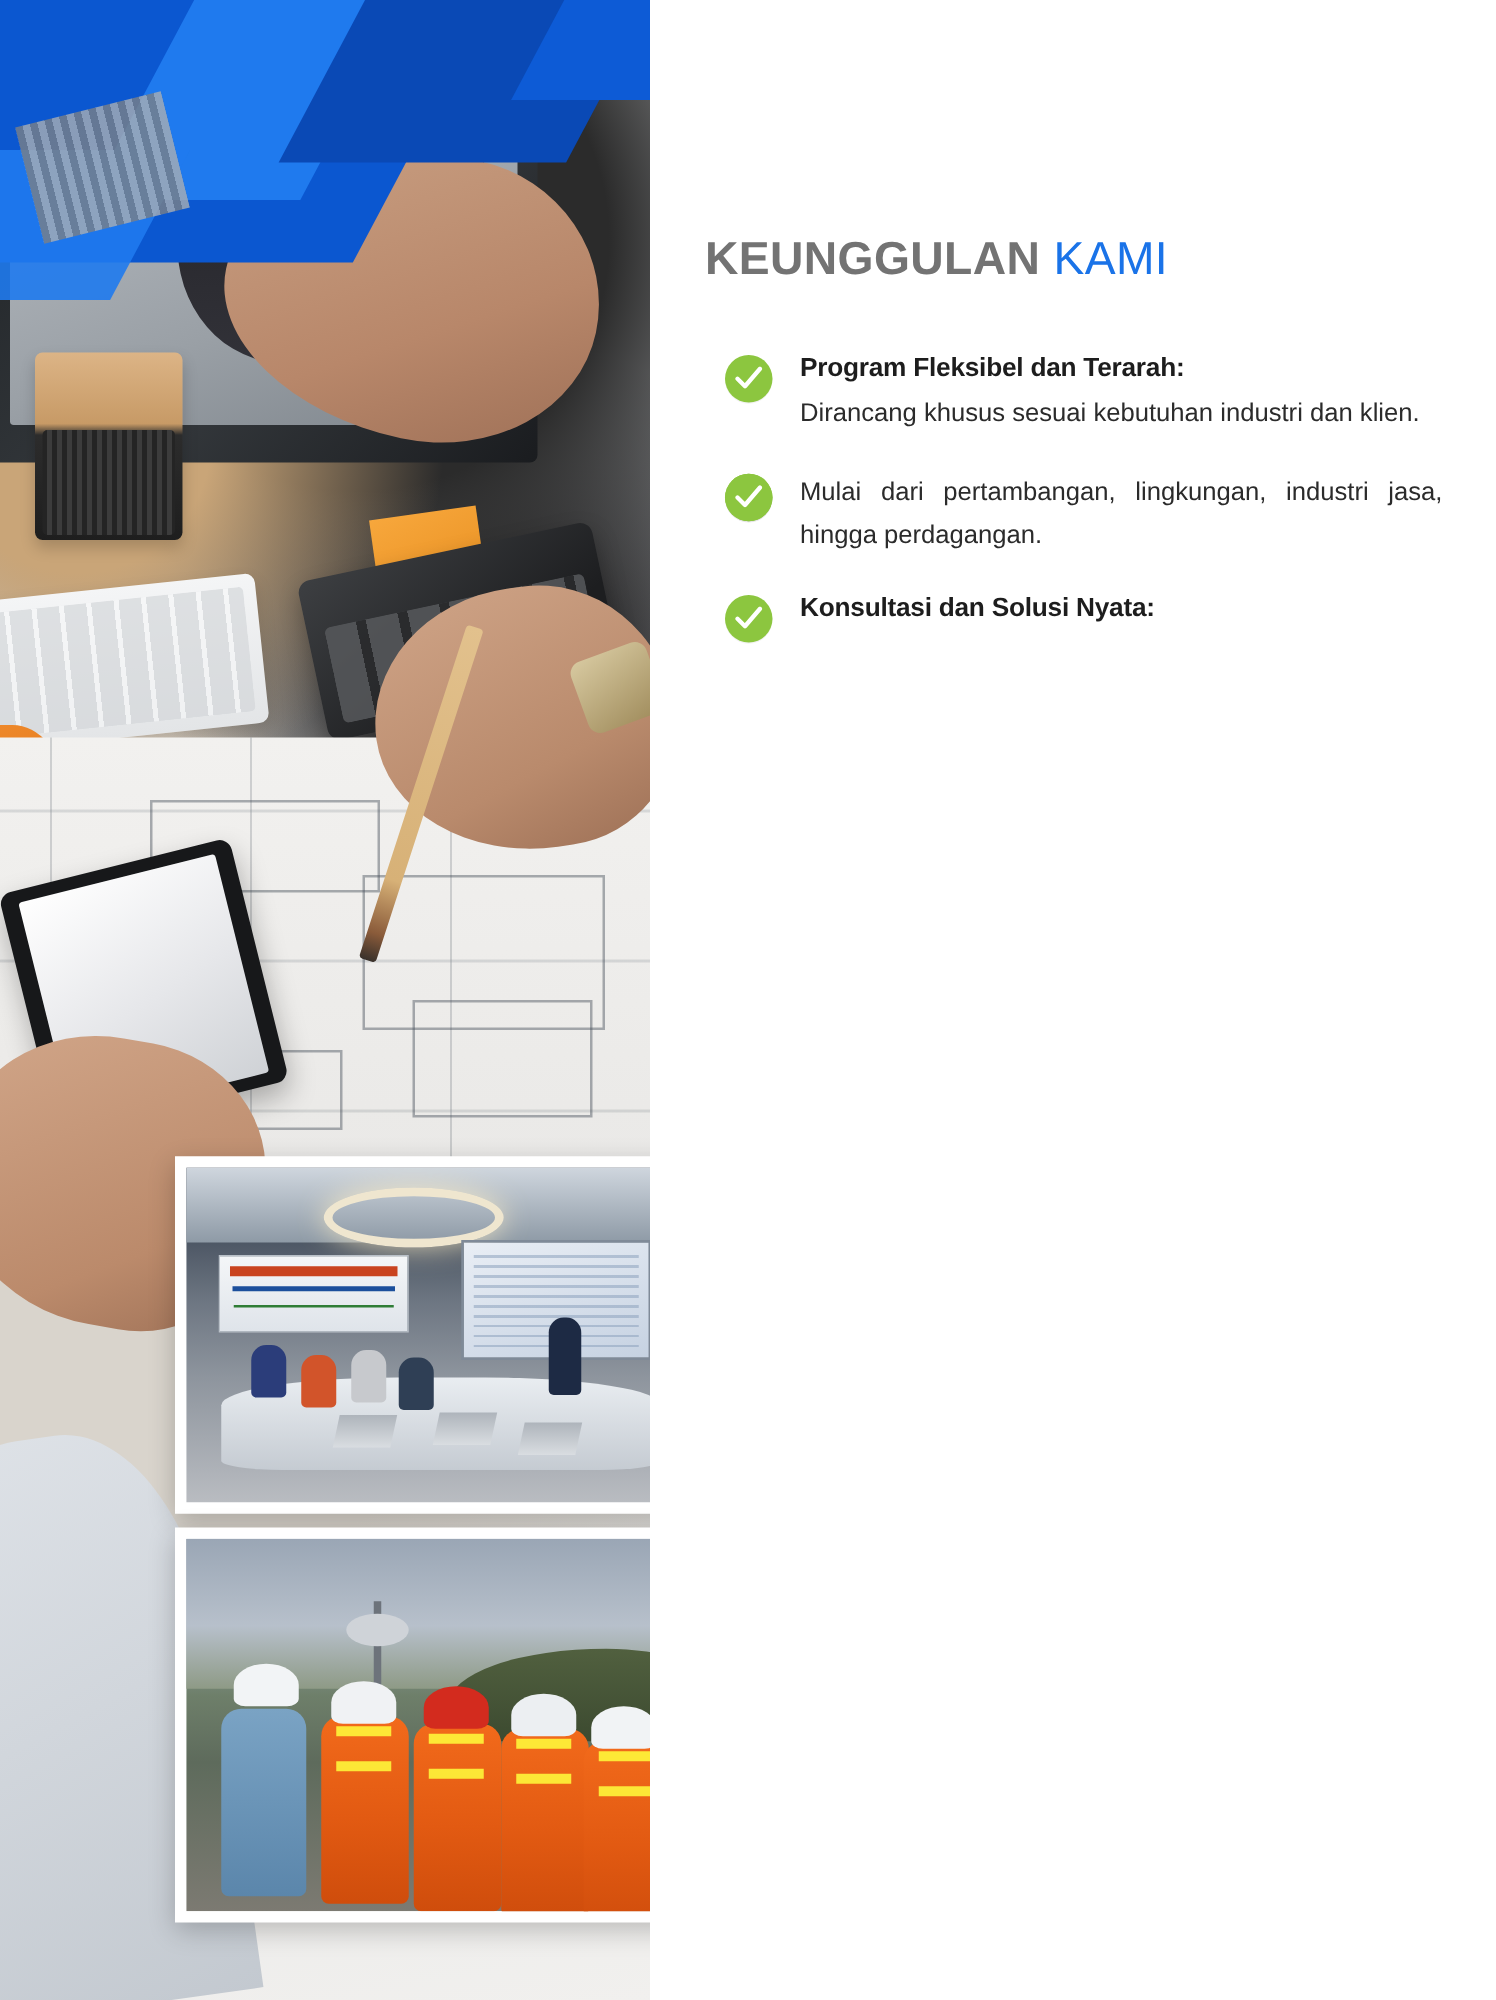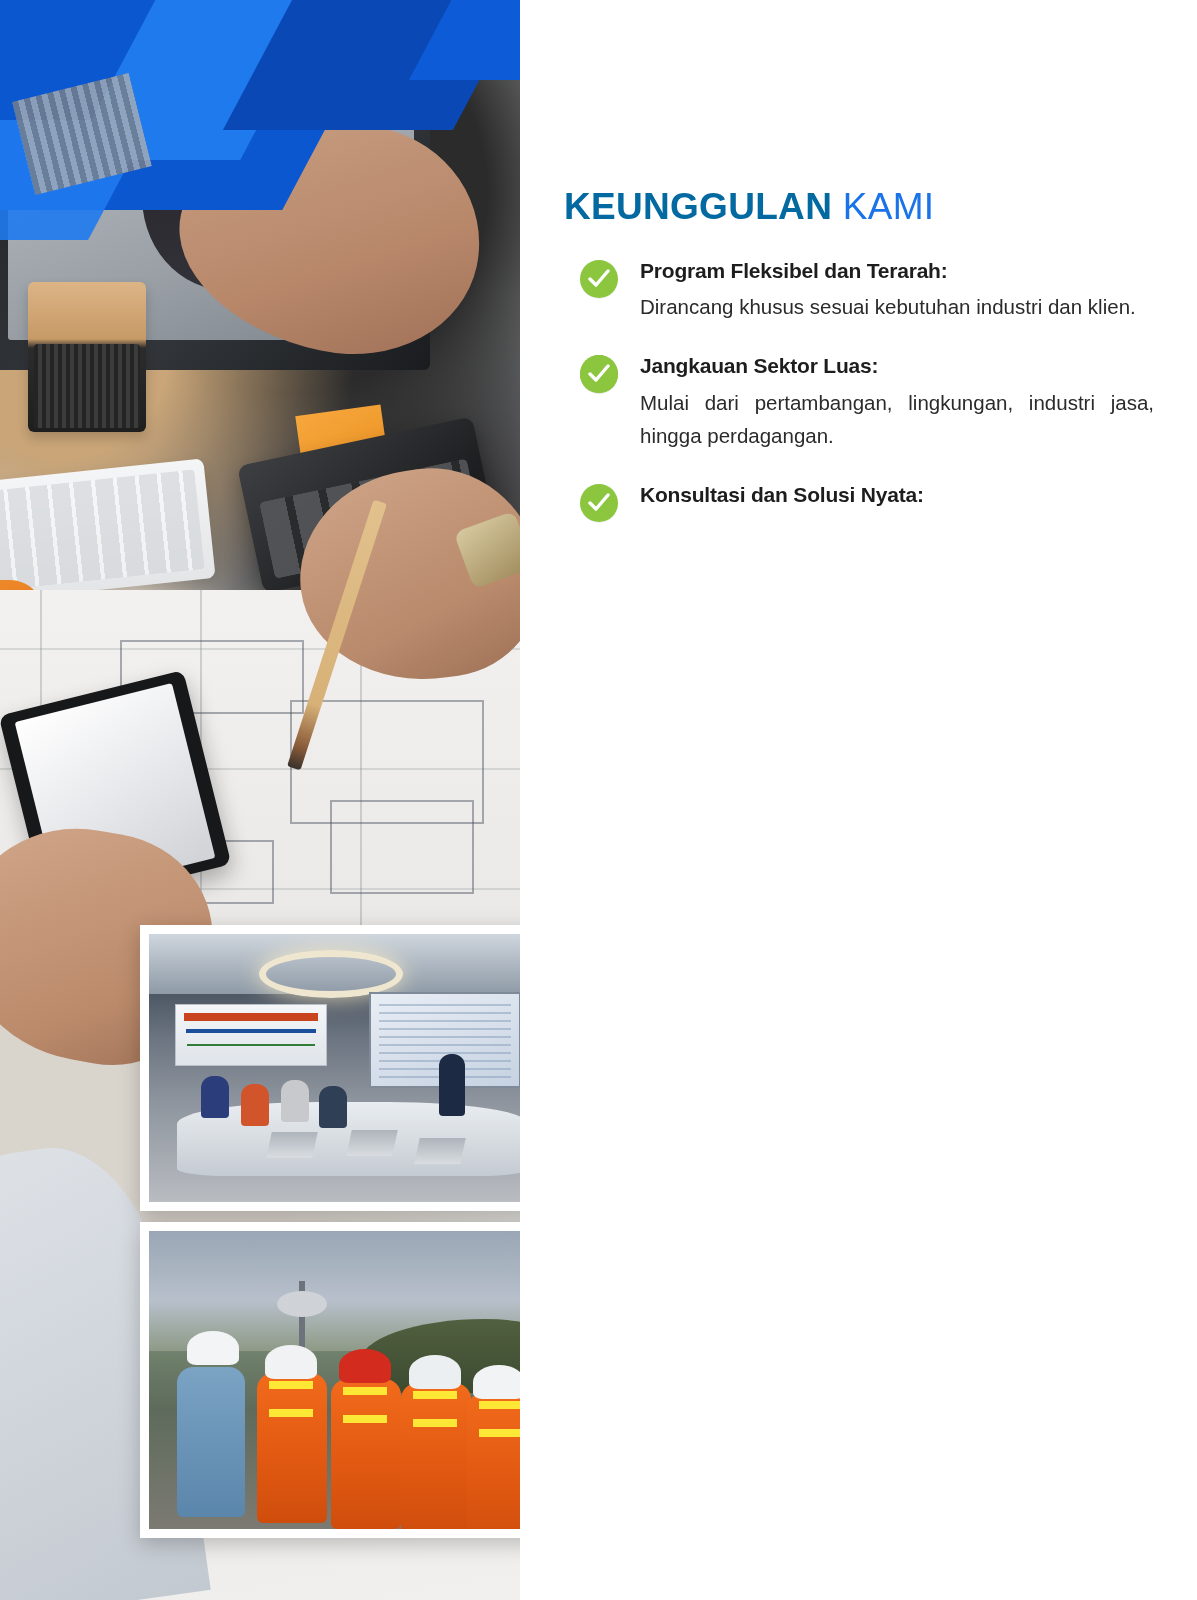--- a/index.html
+++ b/index.html
@@ -424,32 +424,32 @@
   }
   .title {
     position: absolute;
     left: 44px; top: 186px;
     font-size: 37px;
     letter-spacing: .3px;
     white-space: nowrap;
   }
   .title b {
     font-weight: 800;
-    color: #0369a1;
+    color: #737373;
   }
   .title span {
     font-weight: 400;
     color: #1a73e8;
   }
   .list {
     position: absolute;
     left: 44px; top: 258px;
     width: 590px;
   }
-  .item { position: relative; padding-left: 76px; margin-bottom: 30px; }
+  .item { position: relative; padding-left: 76px; margin-bottom: 30px; margin-top: 24px; }
   .check {
     position: absolute;
     left: 16px; top: 2px;
     width: 38px; height: 38px;
     border-radius: 50%;
     background: #8cc63f;
     box-shadow: 0 1px 0 rgba(0,0,0,.05);
   }
   .check svg { position: absolute; left: 8px; top: 9px; }
   .item-title {
@@ -603,21 +603,20 @@
           </svg>
       </span>
     </div>
 
     <div class="item">
       <span class="check">
         <svg width="22" height="20" viewBox="0 0 22 20">
             <path d="M2 10 L8 16 L20 2" stroke="#ffffff" stroke-width="3.4" fill="none" stroke-linecap="round" stroke-linejoin="round"></path>
           </svg>
       </span>
-      <p class="item-title">Jangkauan Sektor Luas:</p>
       <p class="item-desc">Mulai dari pertambangan, lingkungan, industri jasa, hingga perdagangan.</p>
     </div>
 
     <div class="item">
       <span class="check">
         <svg width="22" height="20" viewBox="0 0 22 20">
             <path d="M2 10 L8 16 L20 2" stroke="#ffffff" stroke-width="3.4" fill="none" stroke-linecap="round" stroke-linejoin="round"></path>
           </svg>
       </span>
       <p class="item-title">Konsultasi dan Solusi Nyata:</p>

